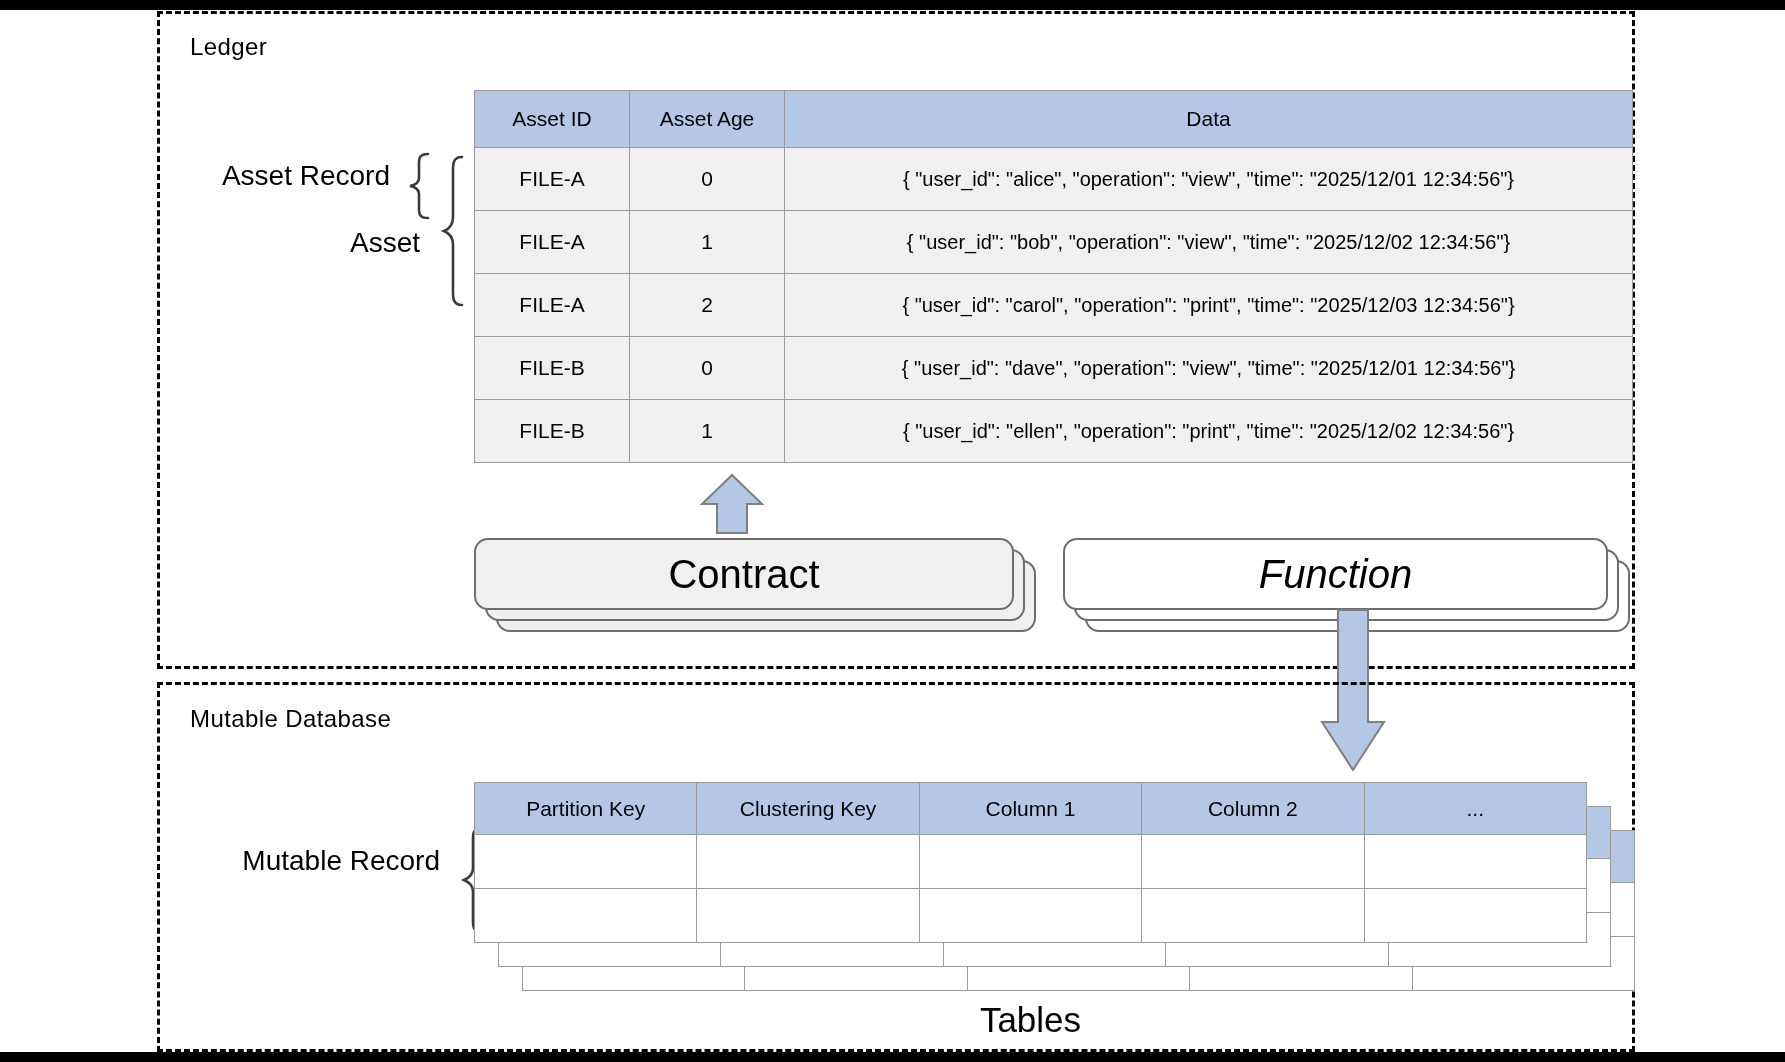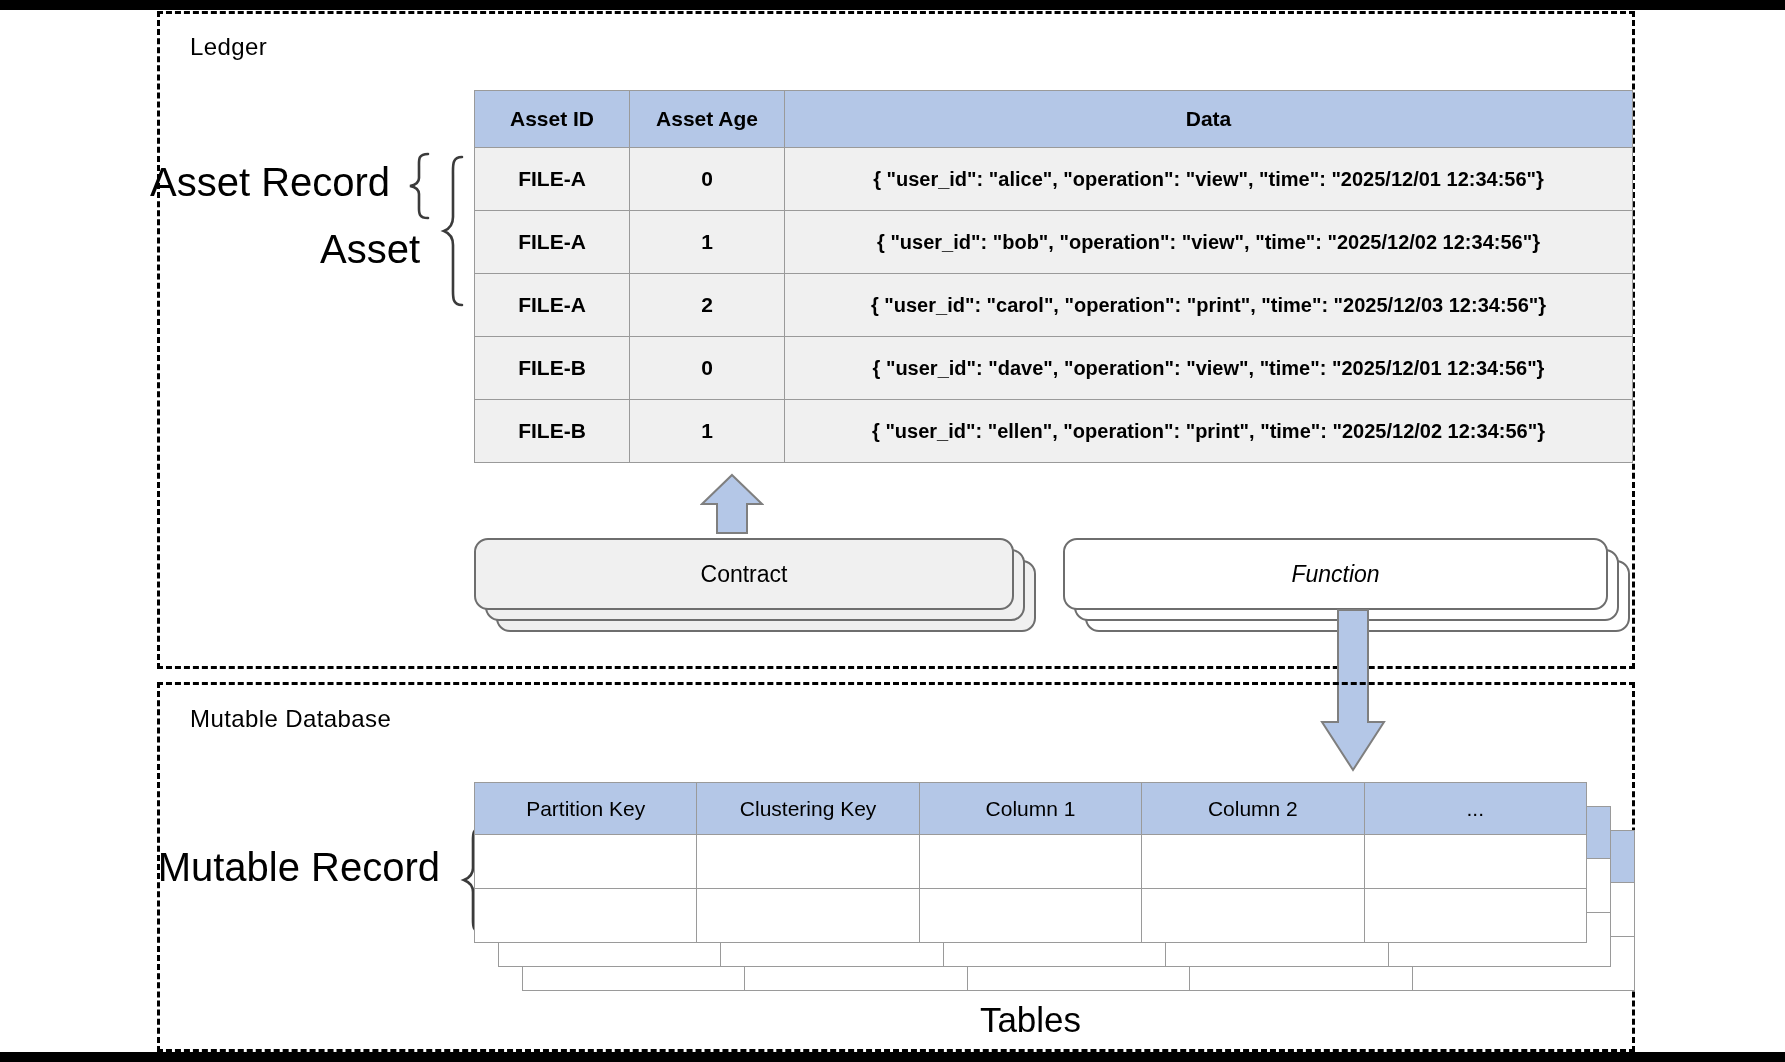--- a/index.html
+++ b/index.html
@@ -49,21 +49,21 @@
   .tbl {
     position: absolute;
     border-collapse: collapse;
     table-layout: fixed;
     font-size: 20px;
     color: #000000;
   }
   .tbl th, .tbl td {
     border: 1px solid #9a9a9a;
     padding: 16px;
-    font-weight: bold;
+    font-weight: normal;
     text-align: center;
     vertical-align: middle;
   }
 
   
   #asset-table {
     left: 474px; top: 90px;
     width: 1158px;
   }
   #asset-table th {
@@ -82,21 +82,21 @@
   #asset-table td.c-data { font-size: 20px; white-space: nowrap; }
 
   
   .brace {
     position: absolute;
     color: #3b3b3b;
   }
   .brace svg { display: block; }
   .brace-label {
     position: absolute;
-    font-size: 40px;
+    font-size: 28px;
     color: #000000;
     white-space: nowrap;
     text-align: right;
   }
   #brace-asset-record      { left: 398px; top: 152px; }
   #brace-asset-record-label{ left: 150px; top: 160px; width: 240px; }
   #brace-asset             { left: 432px; top: 155px; }
   #brace-asset-label       { left: 220px; top: 227px; width: 200px; }
   #brace-mutable-record    { left: 452px; top: 826px; }
   #brace-mutable-record-label { left: 150px; top: 845px; width: 290px; }
@@ -116,21 +116,21 @@
   }
   .stack .layer.l3 { left: 22px; top: 22px; }
   .stack .layer.l2 { left: 11px; top: 11px; }
   .stack .layer.l1 { left: 0;    top: 0;    }
   .stack .label {
     position: absolute;
     left: 0; top: 0;
     display: flex;
     align-items: center;
     justify-content: center;
-    font-size: 23px;
+    font-size: 40px;
     color: #000000;
   }
   #contract-stack { left: 474px; top: 538px; width: 575px; height: 105px; }
   #contract-stack .layer { width: 540px; height: 72px; background: #f0f0f0; }
   #contract-stack .label { width: 540px; height: 72px; }
 
   #function-stack { left: 1063px; top: 538px; width: 580px; height: 105px; }
   #function-stack .layer { width: 545px; height: 72px; background: #ffffff; }
   #function-stack .label { width: 545px; height: 72px; font-style: italic; }
 

